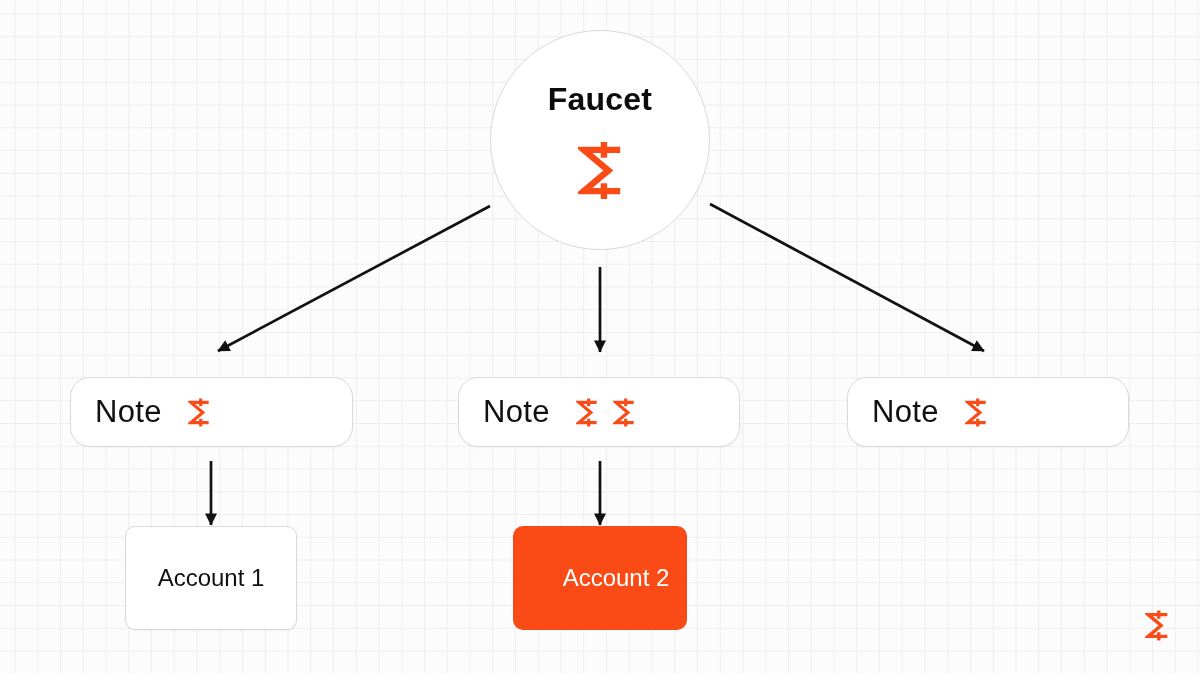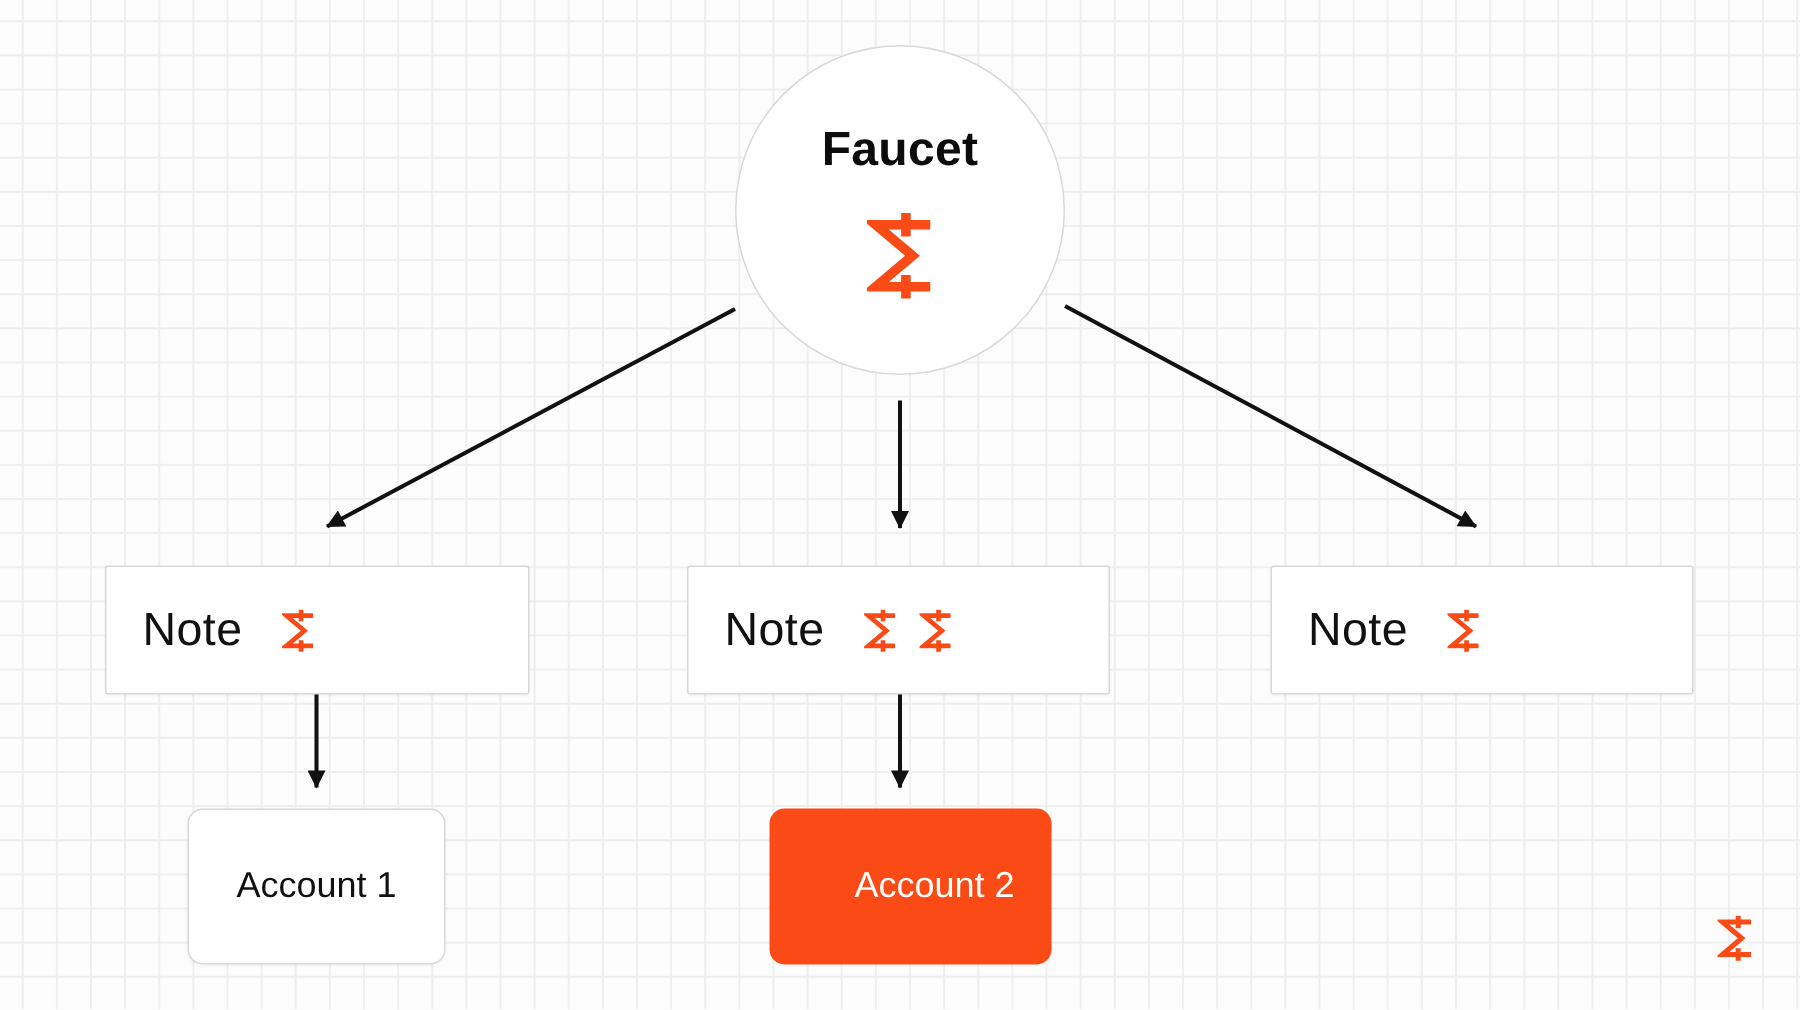--- a/index.html
+++ b/index.html
@@ -62,58 +62,58 @@
   .sigma.small { width: 22px; height: 29px; }
   .sigma.watermark {
     position: absolute;
     left: 1145px; top: 610px;
     width: 24px; height: 31px;
   }
 
   .note {
     position: absolute;
     top: 377px;
-    height: 86px;
+    height: 70px;
     background: var(--node-fill);
     border: 1px solid var(--node-border);
-    border-radius: 2px;
+    border-radius: 20px;
     display: flex;
     align-items: center;
     padding: 0 24px;
     box-shadow: 0 1px 2px rgba(0,0,0,0.04);
   }
   .note-1 { left: 70px;  width: 283px; }
   .note-2 { left: 458px; width: 282px; }
   .note-3 { left: 847px; width: 282px; }
   .note-label {
     font-size: 31px;
     letter-spacing: 0.3px;
     margin-right: 26px;
   }
   .note-icons { display: flex; align-items: center; gap: 15px; }
 
   .account {
     position: absolute;
-    top: 539px;
+    top: 526px;
     height: 104px;
     border-radius: 10px;
     display: flex;
     align-items: center;
     justify-content: center;
     font-size: 24px;
   }
   .account-1 {
     left: 125px; width: 172px;
     background: var(--node-fill);
     border: 1px solid var(--node-border);
     box-shadow: 0 1px 2px rgba(0,0,0,0.04);
     color: var(--text);
   }
   .account-2 {
-    left: 513px; width: 188px;
+    left: 513px; width: 174px;
     background: var(--accent-orange);
     color: var(--account2-text);
     padding-left: 32px;
   }
 </style>
 </head>
 <body>
 
 <div class="canvas">
 

